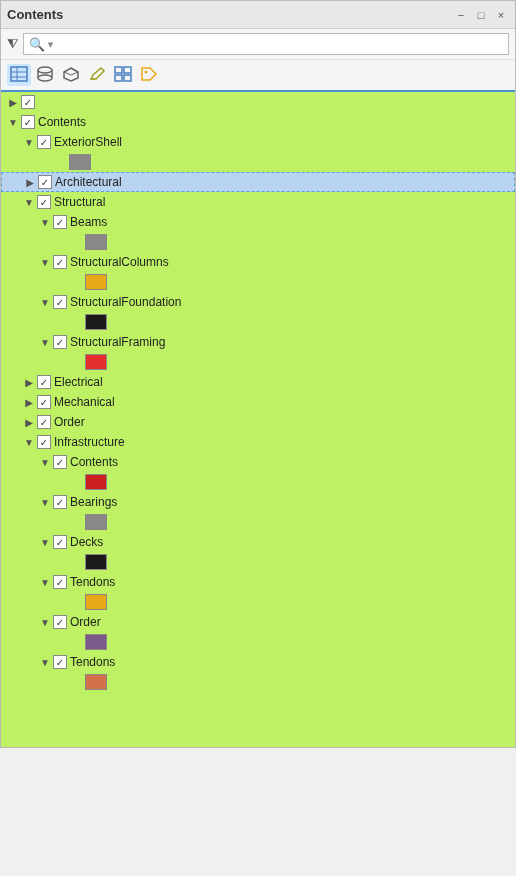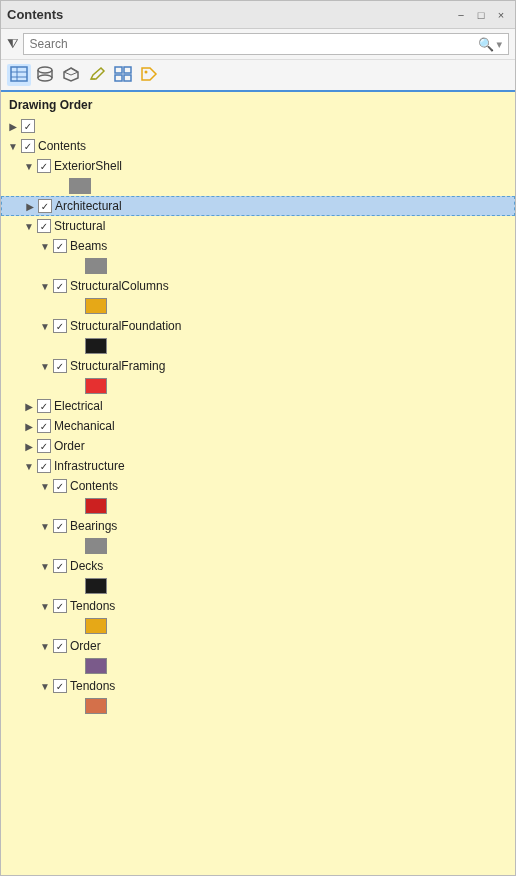--- a/index.html
+++ b/index.html
@@ -8,22 +8,22 @@
       font-size: 13px;
       background: #f0f0f0;
       width: 516px;
       height: 876px;
       display: flex;
       align-items: flex-start;
       justify-content: center;
     }
     .panel {
       width: 516px;
-      height: 876px;
-      background: #fef9c3;
+      height: 748px;
+      background: #bef264;
       border: 1px solid #bbb;
       display: flex;
       flex-direction: column;
     }
     .title-bar {
       background: #e8e8e8;
       border-bottom: 1px solid #ccc;
       display: flex;
       align-items: center;
       justify-content: space-between;
@@ -205,21 +205,20 @@
     <div class="title-controls">
       <span class="title-btn">−</span>
       <span class="title-btn">□</span>
       <span class="title-btn">×</span>
     </div>
   </div>
 
   <div class="filter-row">
     <span class="filter-icon">⧨</span>
     <div class="search-box">
-      <input class="search-input" type="text" placeholder="Search" style="">
       <span class="search-btn">🔍</span>
       <span style="font-size:11px;color:#888;margin-left:2px;">▾</span>
     </div>
   </div>
 
   <div class="toolbar">
     <div class="tool-btn active">
       <span class="tool-icon">
         <svg width="18" height="16" viewBox="0 0 18 16">
           <rect x="1" y="1" width="16" height="14" fill="none" stroke="#4a7fc1" stroke-width="1.5"></rect>
@@ -268,21 +267,20 @@
     <div class="tool-btn">
       <span class="tool-icon">
         <svg width="18" height="16" viewBox="0 0 18 16">
           <path d="M2,2 L10,2 L16,8 L10,14 L2,14 Z" fill="none" stroke="#e6a817" stroke-width="1.5"></path>
           <circle cx="6" cy="6" r="1.5" fill="#e6a817"></circle>
         </svg>
       </span>
     </div>
   </div>
 
-  <div class="section-header">Drawing Order</div>
 
   <div class="tree-container">
 
     <div class="tree-row indent-0">
       <span class="expand-btn">▶</span>
       <span class="checkbox">✓</span>
     </div>
 
     <div class="tree-row indent-0">
       <span class="expand-btn">▼</span>

